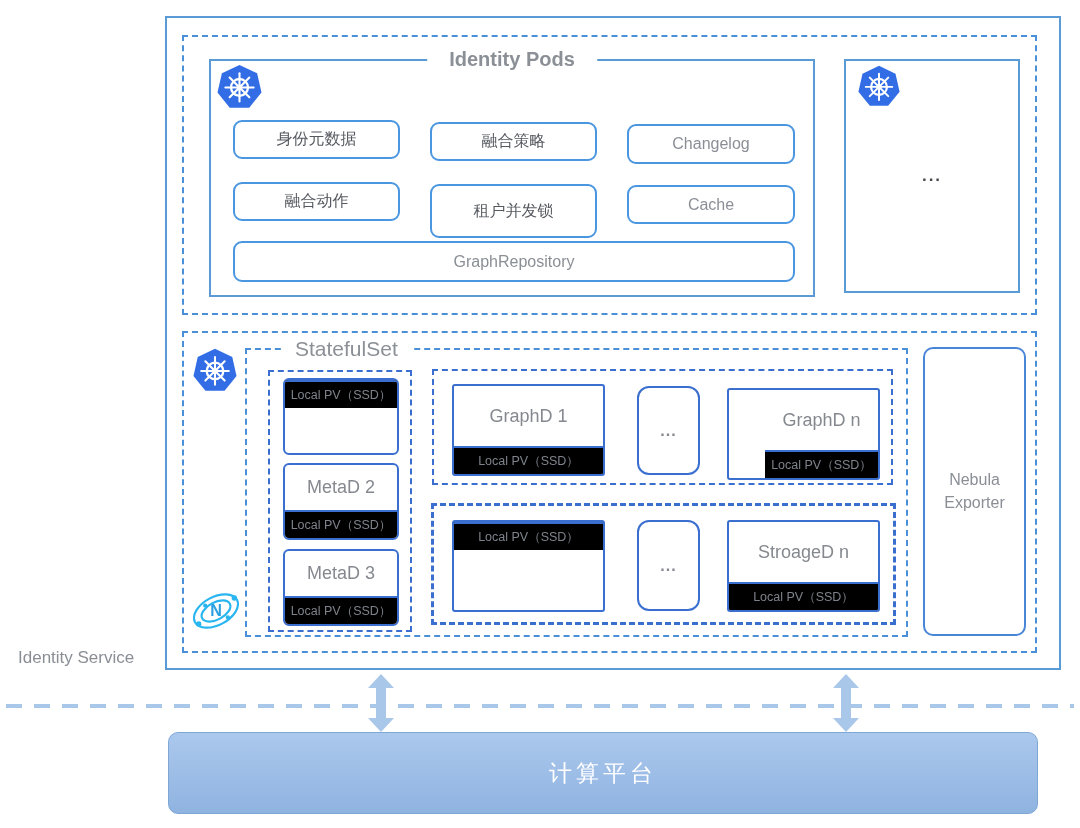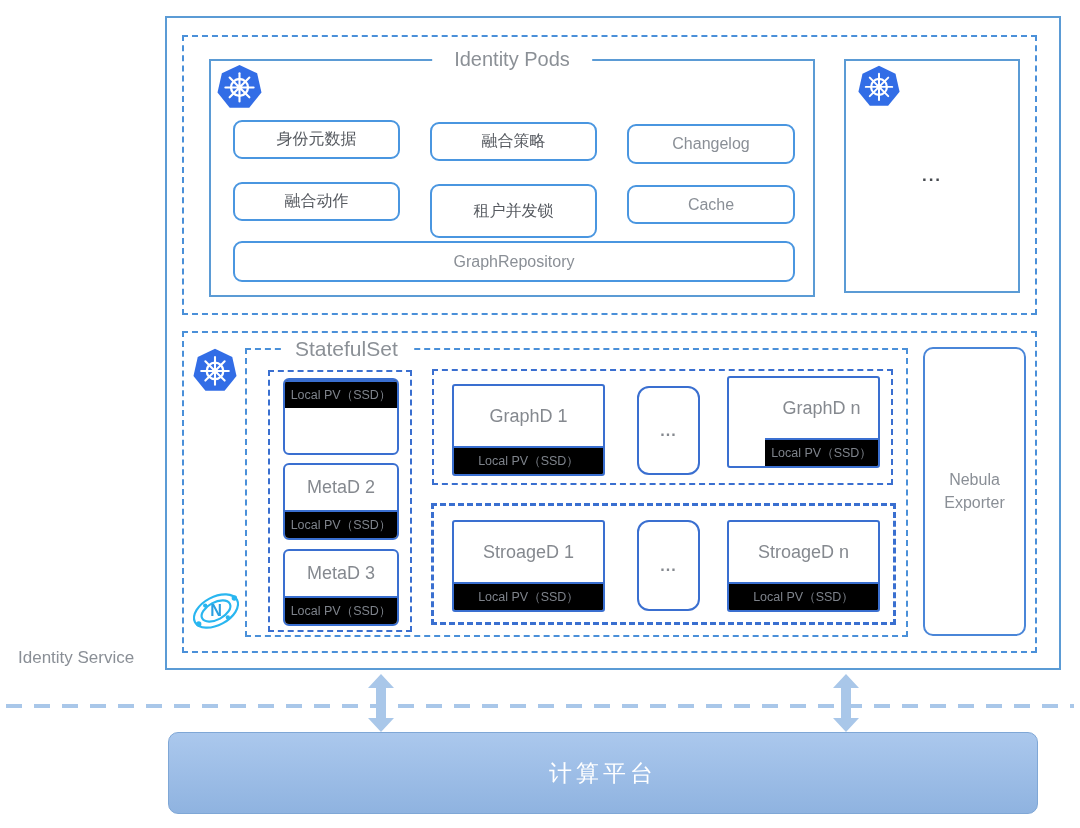--- a/index.html
+++ b/index.html
@@ -17,21 +17,21 @@
   .dash-blue{border:2px dashed #4a90d9;}
   .top-dashed{left:182px;top:35px;width:855px;height:280px;}
   .bottom-dashed{left:182px;top:331px;width:855px;height:322px;}
 
   
   .pods-box{left:209px;top:59px;width:606px;height:238px;border:2px solid #5b9bd5;background:#ffffff;}
   .box-legend{
     position:absolute;top:0;transform:translateY(-55%);
     background:#ffffff;padding:0 22px;font-size:20px;color:#8b9096;white-space:nowrap;
   }
-  .pods-legend{left:50%;transform:translate(-50%,-55%);}
+  .pods-legend{left:50%;transform:translate(-50%,-55%);font-weight:bold;}
   .ss-legend{left:34px;font-size:21px;padding:0 14px;}
 
   
   .btn{
     border:2px solid #4a96e0;border-radius:9px;background:#ffffff;
     display:flex;align-items:center;justify-content:center;
     font-size:16px;color:#55595f;
   }
   .btn.en{color:#8a8f96;}
   .btn-r1c1{left:233px;top:120px;width:167px;height:39px;}
@@ -59,21 +59,21 @@
     display:flex;flex-direction:column;}
   .pod-name{flex:1;display:flex;align-items:center;justify-content:center;
     font-size:18px;color:#85898f;}
   .pod-pv{height:26px;background:#000000;border-top:2px solid #3a6fd0;
     display:flex;align-items:center;justify-content:center;
     font-size:12.5px;color:#7e838b;white-space:nowrap;}
   .metad-1{left:283px;top:378px;width:116px;height:77px;}
   .metad-2{left:283px;top:463px;width:116px;height:77px;}
   .metad-3{left:283px;top:549px;width:116px;height:77px;}
   .graphd-1{left:452px;top:384px;width:153px;height:92px;border-radius:3px;}
-  .graphd-n{left:727px;top:376px;width:153px;height:92px;border-radius:3px;padding-left:36px;}
+  .graphd-n{left:727px;top:388px;width:153px;height:92px;border-radius:3px;padding-left:36px;}
   .stroaged-1{left:452px;top:520px;width:153px;height:92px;border-radius:3px;}
   .stroaged-n{left:727px;top:520px;width:153px;height:92px;border-radius:3px;}
   .ellipsis-pod{border:2px solid #3a6fd0;border-radius:12px;background:#ffffff;
     display:flex;align-items:center;justify-content:center;
     font-size:16px;font-weight:bold;color:#85898f;letter-spacing:1px;}
   .graphd-ellipsis{left:637px;top:386px;width:63px;height:89px;}
   .stroaged-ellipsis{left:637px;top:520px;width:63px;height:91px;}
 
   
   .exporter-box{left:923px;top:347px;width:103px;height:289px;border:2px solid #4a86d8;border-radius:10px;
@@ -196,21 +196,20 @@
     <div class="pod-pv">Local PV（SSD）</div>
   </div>
   <div class="abs ellipsis-pod graphd-ellipsis">...</div>
   <div class="abs pod graphd-n">
     <div class="pod-name">GraphD n</div>
     <div class="pod-pv">Local PV（SSD）</div>
   </div>
 
   <div class="abs stroaged-box"></div>
   <div class="abs pod stroaged-1">
-    <div class="pod-name">StroageD 1</div>
     <div class="pod-pv">Local PV（SSD）</div>
   </div>
   <div class="abs ellipsis-pod stroaged-ellipsis">...</div>
   <div class="abs pod stroaged-n">
     <div class="pod-name">StroageD n</div>
     <div class="pod-pv">Local PV（SSD）</div>
   </div>
 
   <div class="abs exporter-box">
     <span>Nebula</span>

